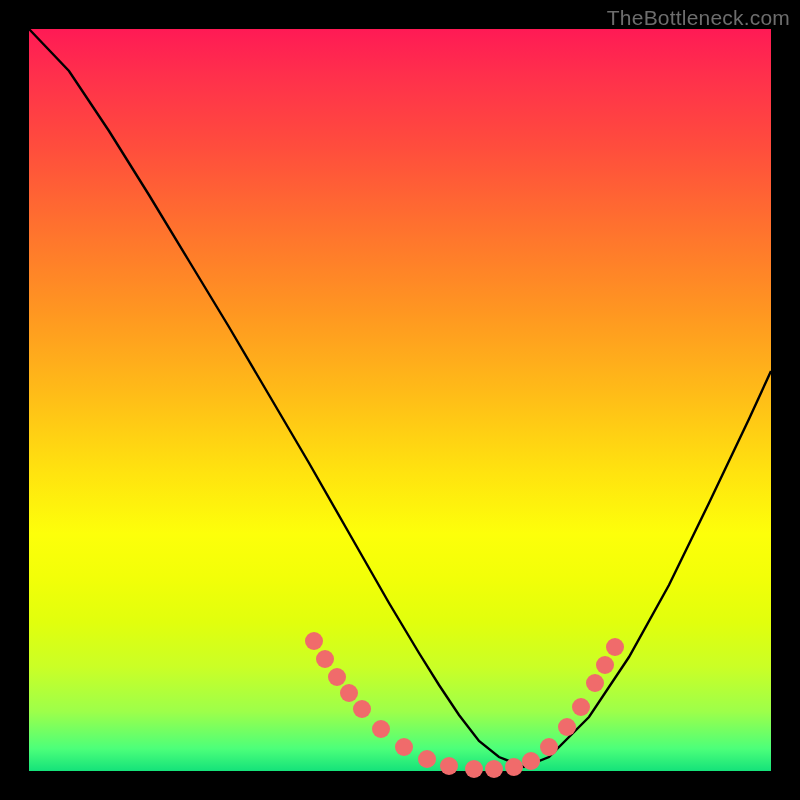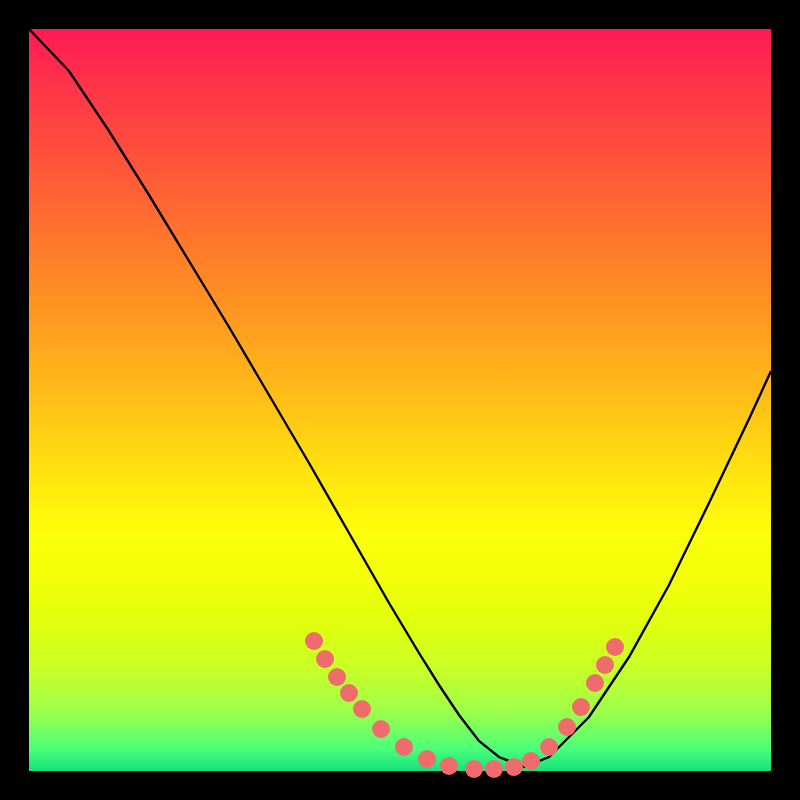--- a/index.html
+++ b/index.html
@@ -86,13 +86,14 @@
         <circle cx="502" cy="732" r="9" fill="#f06b6b"></circle>
         <circle cx="520" cy="718" r="9" fill="#f06b6b"></circle>
         <circle cx="538" cy="698" r="9" fill="#f06b6b"></circle>
         <circle cx="552" cy="678" r="9" fill="#f06b6b"></circle>
         <circle cx="566" cy="654" r="9" fill="#f06b6b"></circle>
         <circle cx="576" cy="636" r="9" fill="#f06b6b"></circle>
         <circle cx="586" cy="618" r="9" fill="#f06b6b"></circle>
       </g>
   </svg>
 
+  <div class="watermark">TheBottleneck.com</div>
 </div>
 
 </body></html>

